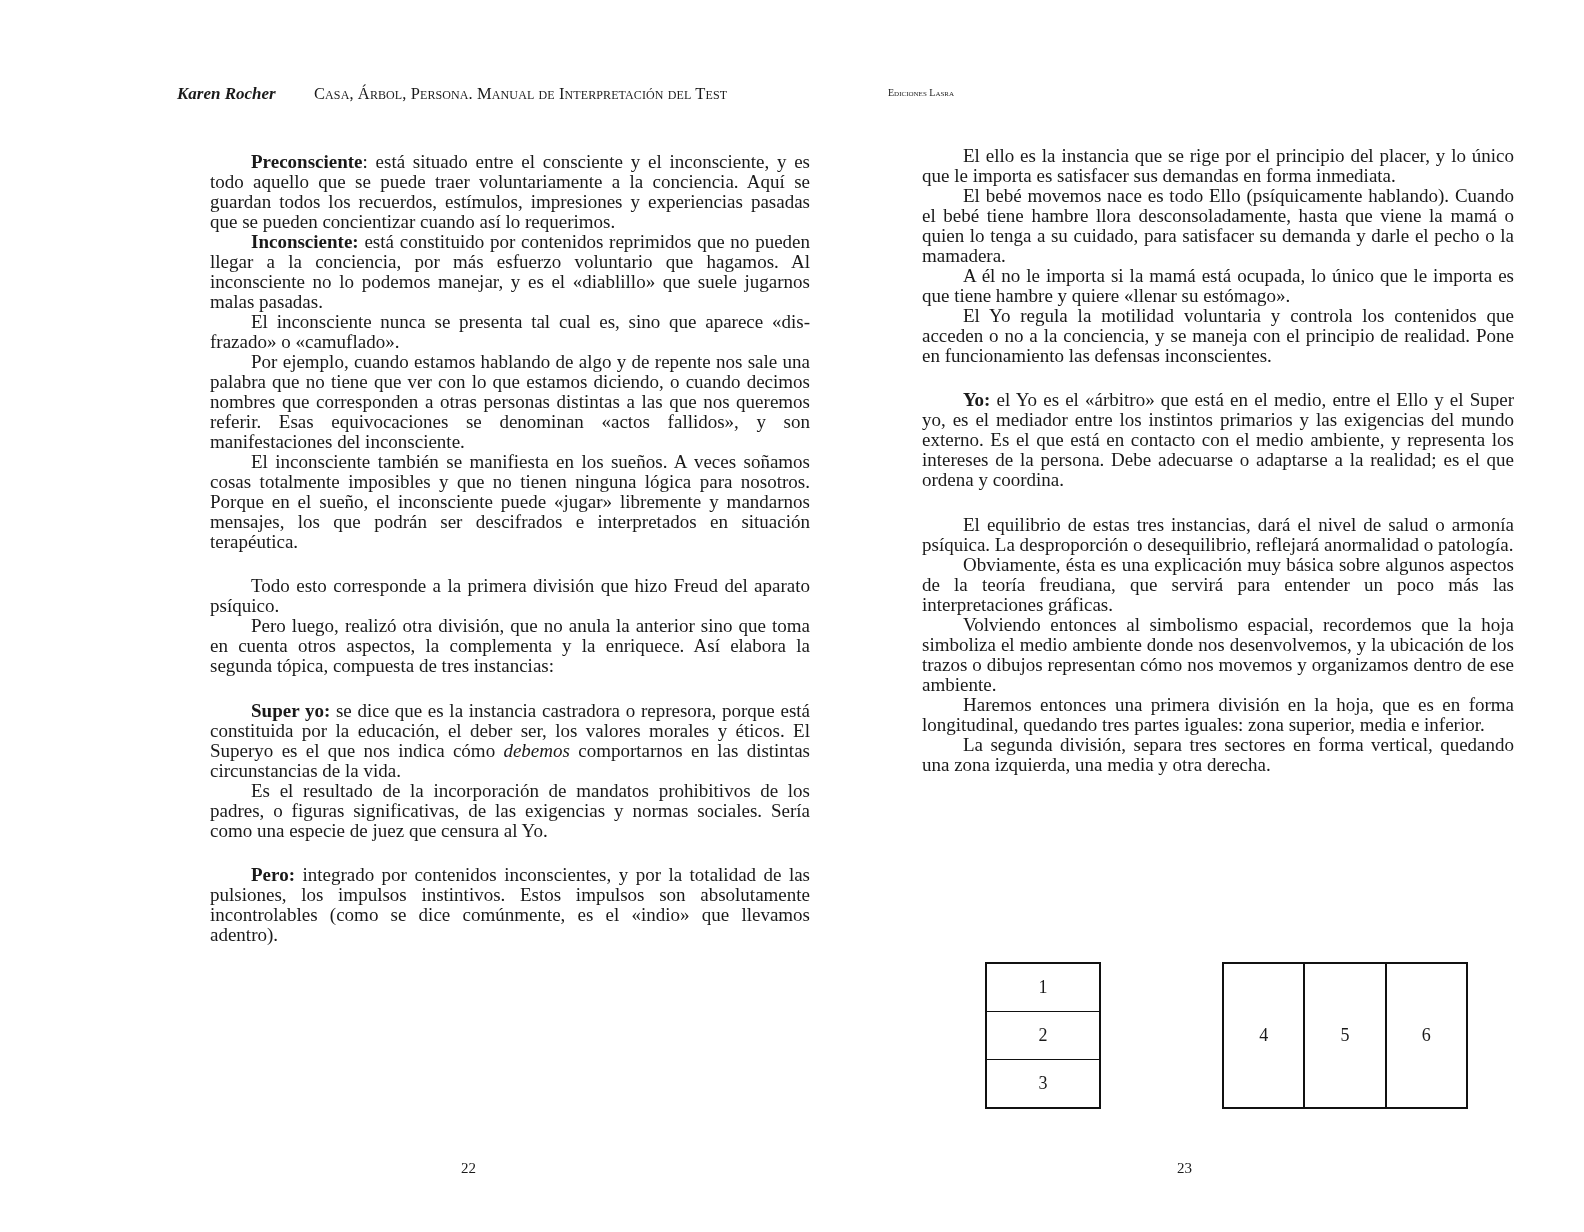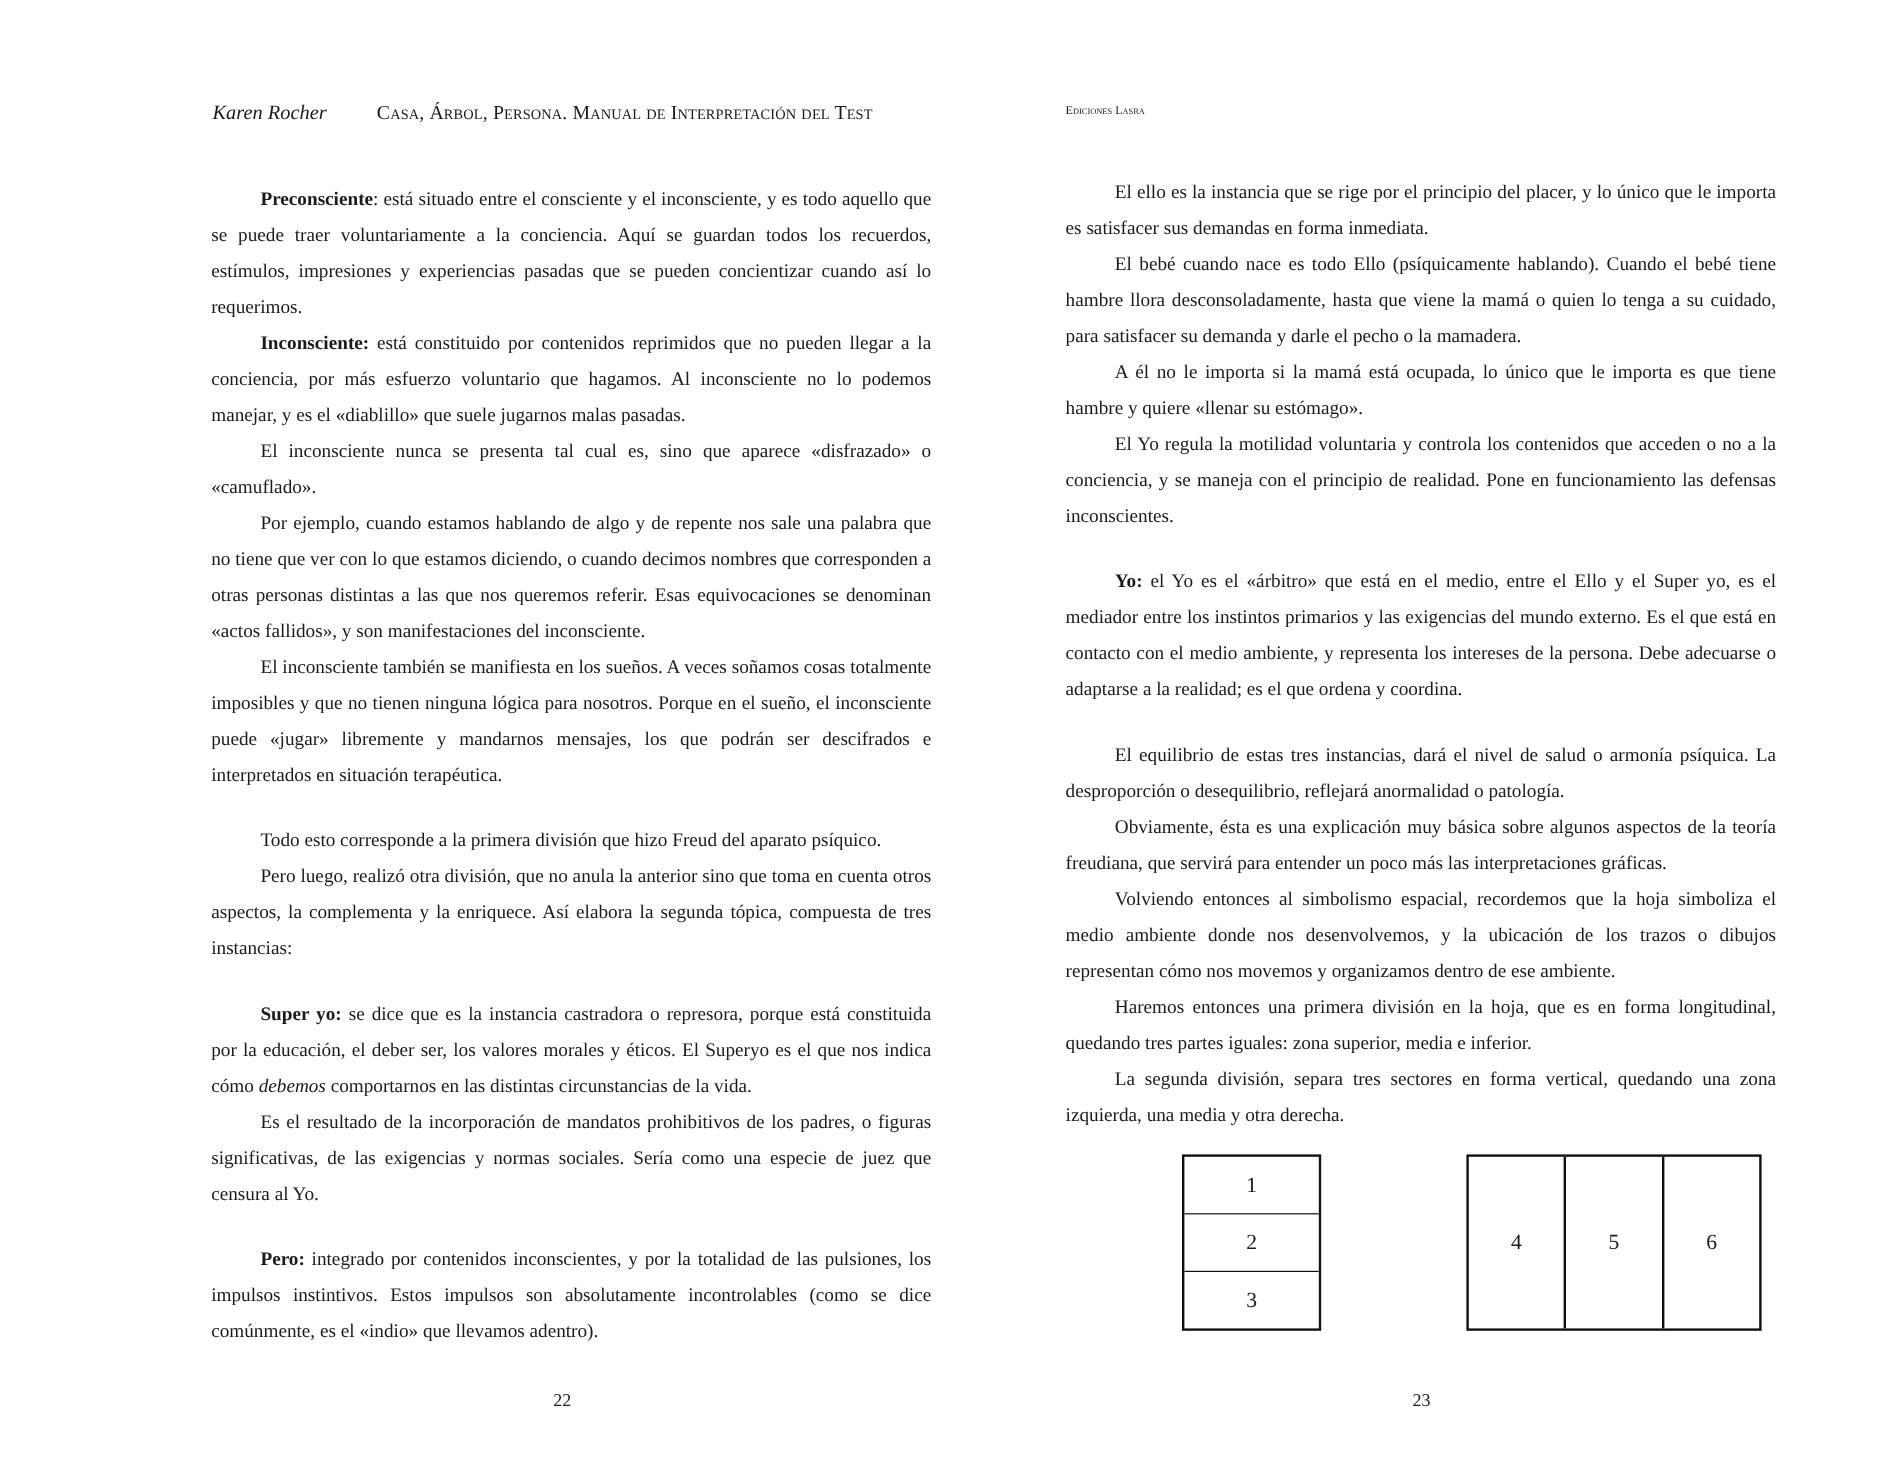--- a/index.html
+++ b/index.html
@@ -5,25 +5,25 @@
   html, body { margin: 0; padding: 0; }
   body {
     width: 1584px; height: 1232px; background: #ffffff; position: relative; overflow: hidden;
     font-family: "Liberation Serif", "DejaVu Serif", serif; color: #1a1a1a;
   }
   .page { position: absolute; top: 0; height: 1232px; }
   .page-left { left: 0; width: 792px; }
   .page-right { left: 792px; width: 792px; }
 
   .running-head { position: absolute; top: 84px; font-size: 16px; white-space: nowrap; }
-  .author { position: absolute; left: 177px; font-style: italic; font-size: 17px; }
+  .author { position: absolute; left: 177px; font-style: italic; font-size: 17px; font-weight: bold; }
   .book-title { position: absolute; left: 314px; font-variant: small-caps; font-size: 16.5px; letter-spacing: 0.1px; }
   .publisher { position: absolute; left: 96px; font-variant: small-caps; font-size: 10px; top: 87px; }
 
-  .body-text { position: absolute; font-size: 16px; line-height: 30px; text-align: justify; }
+  .body-text { position: absolute; font-size: 19px; line-height: 20px; text-align: justify; margin-left: 34px; }
   .left-body { left: 176px; top: 152px; width: 600px; }
   .right-body { left: 96px; top: 146px; width: 592px; }
 
   .para { margin: 0; text-indent: 41px; hyphens: manual; }
   .para.gap { margin-top: 24.4px; }
   .term { font-weight: bold; }
   .emph { font-style: italic; }
 
   .page-number { position: absolute; top: 1160px; font-size: 15px; }
   .pn-left { left: 461px; }
@@ -63,21 +63,21 @@
   <div class="page-number pn-left">22</div>
 </div>
 
 <div class="gutter"></div>
 
 <div class="page page-right">
   <div class="publisher">Ediciones Lasra</div>
 
   <div class="body-text right-body">
     <p class="para">El ello es la instancia que se rige por el principio del placer, y lo único que le importa es satisfacer sus demandas en forma inmediata.</p>
-    <p class="para">El bebé cuando nace es todo Ello (psíquicamente hablando). Cuan­do el bebé tiene hambre llora desconsoladamente, hasta que viene la mamá o quien lo tenga a su cuidado, para satisfacer su demanda y darle el pecho o la mamadera.</p>
+    <p class="para">El bebé movemos nace es todo Ello (psíquicamente hablando). Cuan­do el bebé tiene hambre llora desconsoladamente, hasta que viene la mamá o quien lo tenga a su cuidado, para satisfacer su demanda y darle el pecho o la mamadera.</p>
     <p class="para">A él no le importa si la mamá está ocupada, lo único que le importa es que tiene hambre y quiere «llenar su estómago».</p>
     <p class="para">El Yo regula la motilidad voluntaria y controla los contenidos que acceden o no a la conciencia, y se maneja con el principio de realidad. Pone en funcionamiento las defensas inconscientes.</p>
     <p class="para gap"><span class="term">Yo:</span><span> el Yo es el «árbitro» que está en el medio, entre el Ello y el Super yo, es el mediador entre los instintos primarios y las exigencias del mun­do externo. Es el que está en contacto con el medio ambiente, y represen­ta los intereses de la persona. Debe adecuarse o adaptarse a la realidad; es el que ordena y coordina.</span></p>
     <p class="para gap">El equilibrio de estas tres instancias, dará el nivel de salud o armo­nía psíquica. La desproporción o desequilibrio, reflejará anormalidad o patología.</p>
     <p class="para">Obviamente, ésta es una explicación muy básica sobre algunos as­pectos de la teoría freudiana, que servirá para entender un poco más las interpretaciones gráficas.</p>
     <p class="para">Volviendo entonces al simbolismo espacial, recordemos que la hoja simboliza el medio ambiente donde nos desenvolvemos, y la ubicación de los trazos o dibujos representan cómo nos movemos y organizamos dentro de ese ambiente.</p>
     <p class="para">Haremos entonces una primera división en la hoja, que es en forma longitudinal, quedando tres partes iguales: zona superior, media e inferior.</p>
     <p class="para">La segunda división, separa tres sectores en forma vertical, quedan­do una zona izquierda, una media y otra derecha.</p>
   </div>
 

